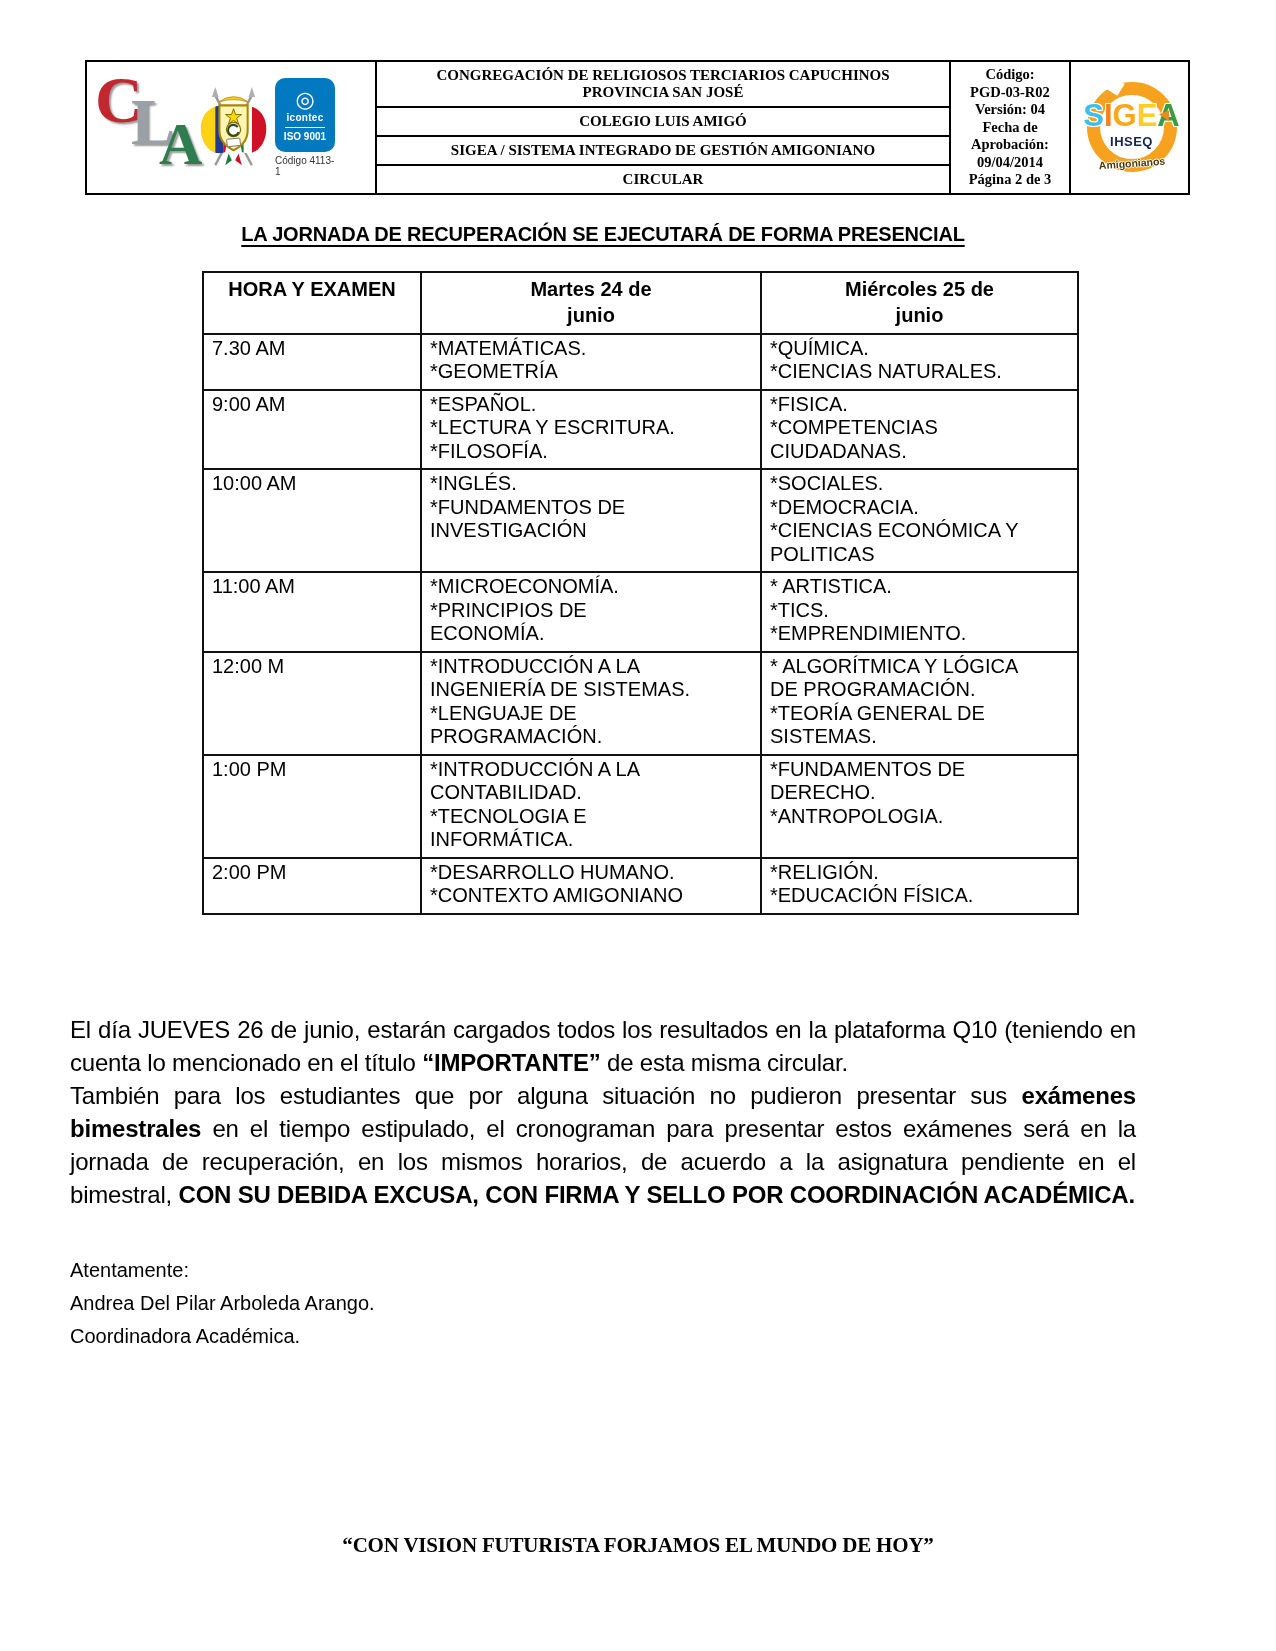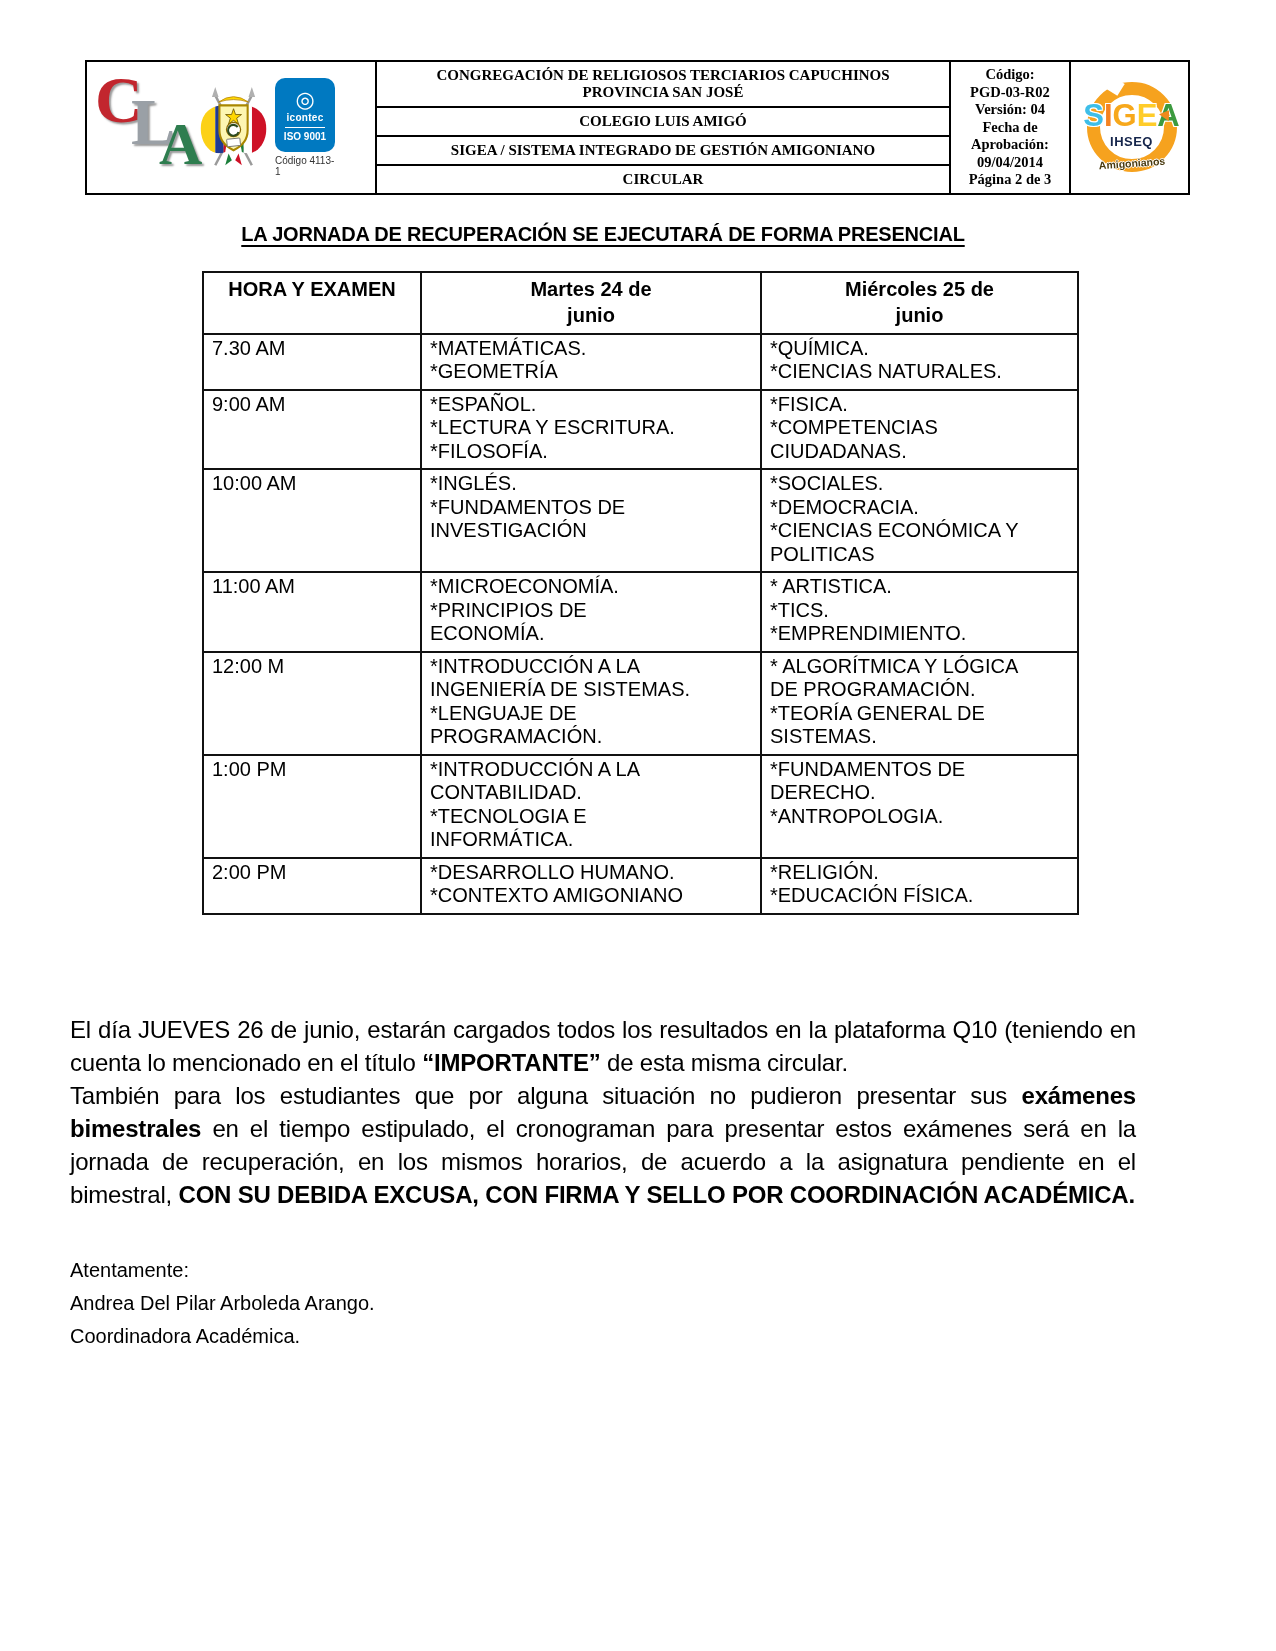--- a/index.html
+++ b/index.html
@@ -299,14 +299,15 @@
     <p><span>También para los estudiantes que por alguna situación no pudieron presentar sus </span><b>exámenes bimestrales</b><span> en el tiempo estipulado, el cronograman para presentar estos exámenes será en la jornada de recuperación, en los mismos horarios, de acuerdo a la asignatura pendiente en el bimestral, </span><b>CON SU DEBIDA EXCUSA, CON FIRMA Y SELLO POR COORDINACIÓN ACADÉMICA.</b></p>
   </div>
 
   <div class="signature">
     <div class="sig-gap"></div>
     <p class="sig-line">Atentamente:</p>
     <p class="sig-line">Andrea Del Pilar Arboleda Arango.</p>
     <p class="sig-line">Coordinadora Académica.</p>
   </div>
 
+  <div class="footer-quote">“CON VISION FUTURISTA FORJAMOS EL MUNDO DE HOY”</div>
 
 </div>
 
 </body></html>

